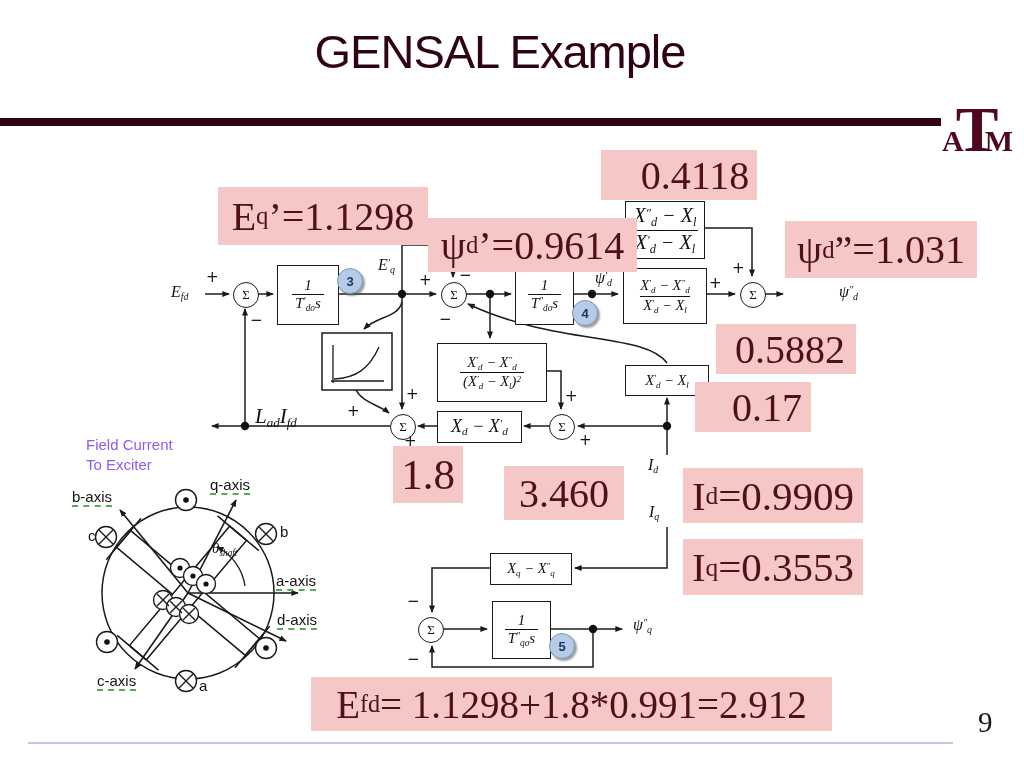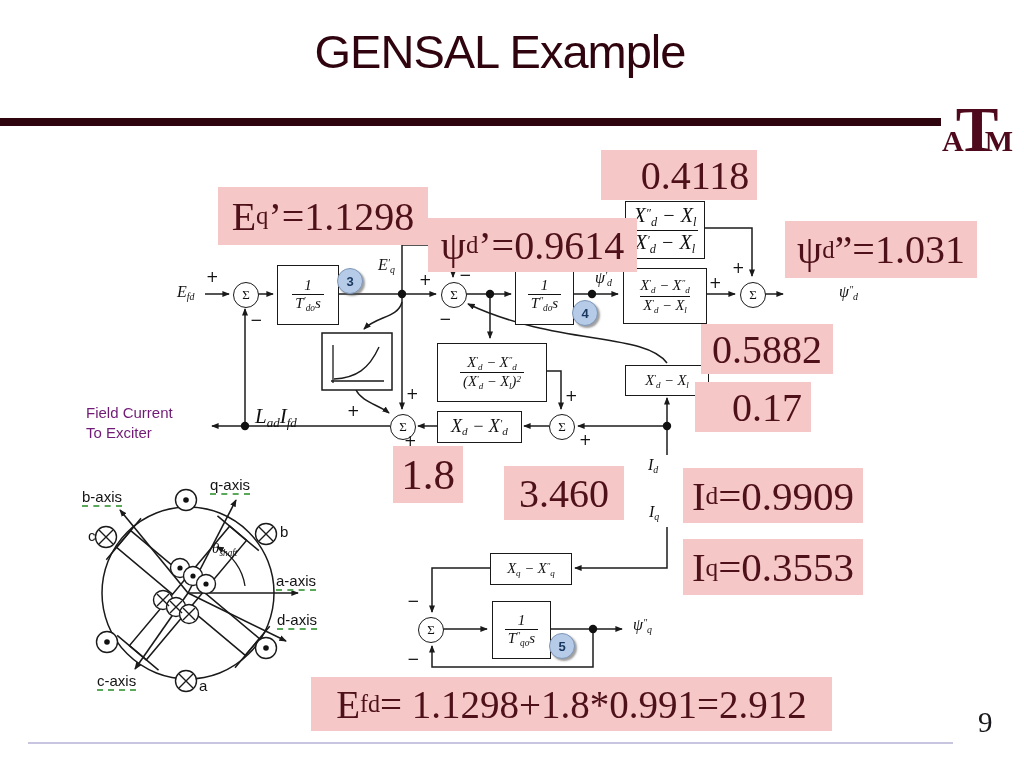--- a/index.html
+++ b/index.html
@@ -27,21 +27,21 @@
   .sum{position:absolute;z-index:2;width:24px;height:24px;border:1.5px solid #1a1a1a;border-radius:50%;
        background:#fff;display:flex;align-items:center;justify-content:center;
        font-family:"Liberation Serif",serif;font-size:13px;color:#111;}
   .badge{position:absolute;z-index:3;width:24px;height:24px;border-radius:50%;
          background:#b5cbe7;border:1px solid #7e97b8;box-shadow:2px 2px 2px rgba(80,80,80,.55);
          display:flex;align-items:center;justify-content:center;
          font-size:13px;font-weight:bold;color:#17375e;font-family:"Liberation Sans",sans-serif;}
   .sig{position:absolute;z-index:2;font-family:"Liberation Serif",serif;font-style:italic;
        font-size:16px;color:#111;white-space:nowrap;}
   .sign{position:absolute;z-index:2;font-family:"DejaVu Sans",sans-serif;font-size:15px;color:#111;}
-  .plain{position:absolute;z-index:2;font-size:15px;color:#701a75;line-height:20px;white-space:nowrap;}
+  .plain{position:absolute;z-index:2;font-size:15px;color:#8b5cf6;line-height:20px;white-space:nowrap;margin-top:32px;}
   
   .ann{position:absolute;z-index:5;background:#f6c7c7;color:#4e1119;
        font-family:"Liberation Serif",serif;display:flex;align-items:center;justify-content:center;
        white-space:nowrap;}
   
   .axlbl{position:absolute;z-index:2;font-size:15px;color:#141414;
          border-bottom:2px dashed #5aa85a;line-height:17px;white-space:nowrap;}
   .phlbl{position:absolute;z-index:2;font-size:15px;color:#141414;}
   
   .pageno{position:absolute;left:978px;top:706px;font-family:"Liberation Serif",serif;
@@ -247,37 +247,37 @@
   <span class="sign" style="left:709px;top:274px;">+</span>
   <span class="sign" style="left:732px;top:259px;">+</span>
   <span class="sign" style="left:406px;top:385px;">+</span>
   <span class="sign" style="left:347px;top:402px;">+</span>
   <span class="sign" style="left:404px;top:432px;">+</span>
   <span class="sign" style="left:565px;top:387px;">+</span>
   <span class="sign" style="left:579px;top:431px;">+</span>
   <span class="sign" style="left:407px;top:592px;">−</span>
   <span class="sign" style="left:407px;top:650px;">−</span>
 
-  <span class="sig" style="left:177px;top:283px;"><span>E</span><span class="sub">fd</span></span>
+  <span class="sig" style="left:171px;top:283px;"><span>E</span><span class="sub">fd</span></span>
   <span class="sig" style="left:366px;top:256px;margin-left:12px;"><span>E</span><span class="sup">′</span><span class="sub">q</span></span>
   <span class="sig" style="left:595px;top:269px;"><span>ψ</span><span class="sup">′</span><span class="sub">d</span></span>
   <span class="sig" style="left:792px;top:283px;margin-left:47px;"><span>ψ</span><span class="sup">″</span><span class="sub">d</span></span>
   <span class="sig" style="left:648px;top:456px;"><span>I</span><span class="sub">d</span></span>
   <span class="sig" style="left:649px;top:503px;"><span>I</span><span class="sub">q</span></span>
   <span class="sig" style="left:633px;top:616px;"><span>ψ</span><span class="sup">″</span><span class="sub">q</span></span>
   <span class="sig" style="left:255px;top:404px;font-size:21px;"><span>L</span><span class="sub">ad</span><span>I</span><span class="sub">fd</span></span>
   <span class="sig" style="left:212px;top:540px;font-size:15px;"><span>θ</span><span class="sub">shaft</span></span>
 
   <div class="plain" style="left:86px;top:403px;">
     <div>Field Current</div>
     <div>To Exciter</div>
   </div>
 
   <span class="axlbl" style="left:210px;top:476px;">q-axis</span>
-  <span class="axlbl" style="left:82px;top:488px;">b-axis</span>
+  <span class="axlbl" style="left:72px;top:488px;">b-axis</span>
   <span class="axlbl" style="left:276px;top:572px;">a-axis</span>
   <span class="axlbl" style="left:277px;top:611px;">d-axis</span>
   <span class="axlbl" style="left:97px;top:672px;">c-axis</span>
   <span class="phlbl" style="left:280px;top:523px;">b</span>
   <span class="phlbl" style="left:88px;top:527px;">c</span>
   <span class="phlbl" style="left:199px;top:677px;">a</span>
 
   <div class="ann" style="left:601px;top:150px;width:124px;height:50px;font-size:40px;padding-left:32px;">
       <span>0.4118</span>
     </div>
@@ -289,21 +289,21 @@
   <div class="ann" style="left:428px;top:218px;width:209px;height:54px;font-size:40px;">
       <span>ψ</span>
       <span class="sub">d</span>
       <span>’=0.9614</span>
     </div>
   <div class="ann" style="left:785px;top:221px;width:192px;height:57px;font-size:40px;">
       <span>ψ</span>
       <span class="sub">d</span>
       <span>”=1.031</span>
     </div>
-  <div class="ann" style="left:701px;top:324px;width:132px;height:50px;font-size:40px;">
+  <div class="ann" style="left:716px;top:324px;width:132px;height:50px;font-size:40px;padding-left:8px;">
       <span>0.5882</span>
     </div>
   <div class="ann" style="left:695px;top:382px;width:88px;height:50px;font-size:40px;padding-left:28px;">
       <span>0.17</span>
     </div>
   <div class="ann" style="left:393px;top:446px;width:70px;height:57px;font-size:43px;">
       <span>1.8</span>
     </div>
   <div class="ann" style="left:504px;top:466px;width:120px;height:54px;font-size:40px;">
       <span>3.460</span>

